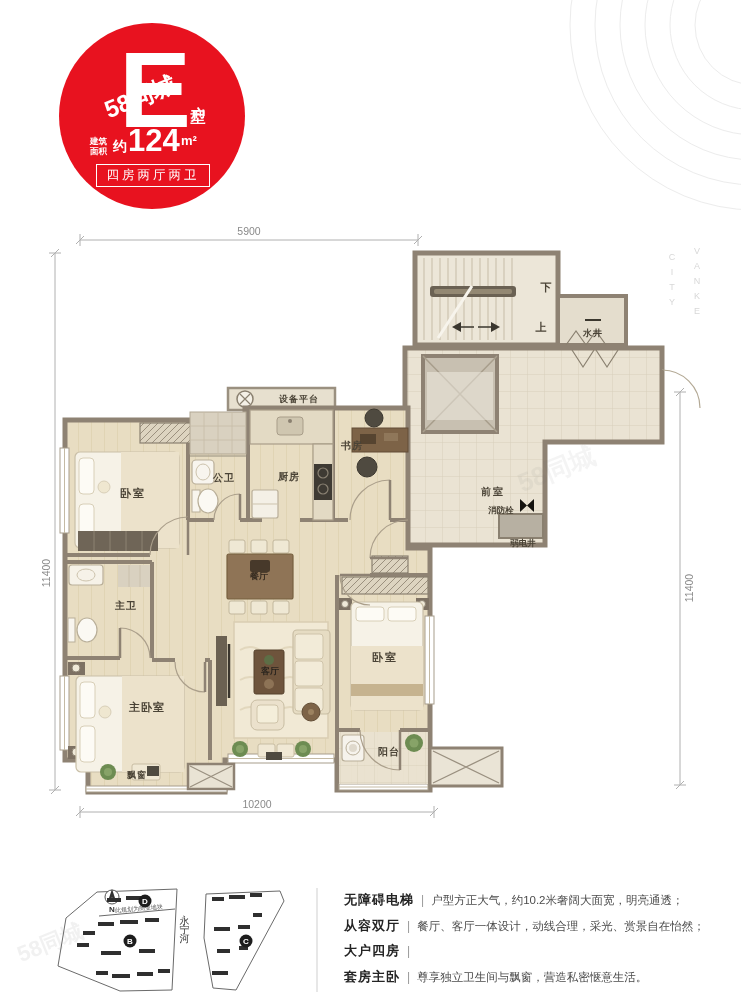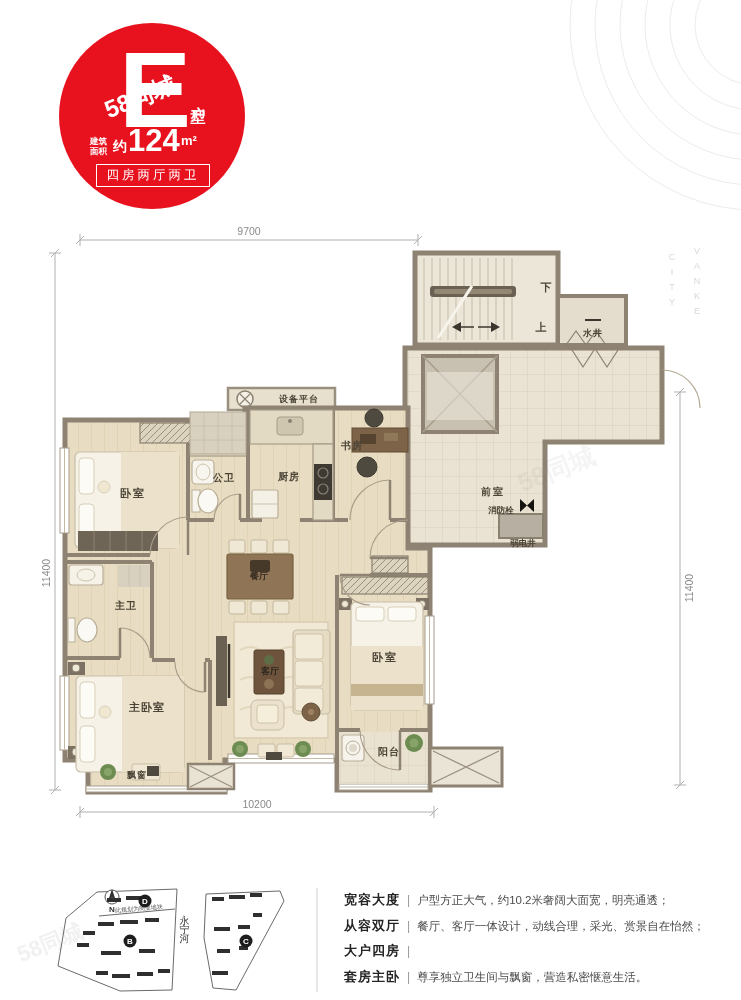--- a/index.html
+++ b/index.html
@@ -328,21 +328,21 @@
       <span>建筑</span>
       <span>面积</span>
     </div>
     <span class="b-approx">约</span>
     <span class="b-value">124</span>
     <span class="b-unit">m²</span>
     <div class="b-box">四房两厅两卫</div>
     <span class="b-wm wm">58同城</span>
   </div>
 
-  <div class="dim-label dim-top">9700</div>
+  <div class="dim-label dim-top">5900</div>
   <div class="dim-label dim-bottom">10200</div>
   <div class="dim-label dim-left">11400</div>
   <div class="dim-label dim-right">11400</div>
 
   <div id="plan-labels" style="left:0;top:0;width:741px;height:1000px;pointer-events:none;">
       <div class="room-label" style="left: 299px; top: 399px; font-size: 9px; letter-spacing: 1px;">设备平台</div>
       <div class="room-label" style="left: 133px; top: 493px; font-size: 11px; letter-spacing: 2px;">卧室</div>
       <div class="room-label" style="left: 224px; top: 478px; font-size: 10px; letter-spacing: 1px;">公卫</div>
       <div class="room-label" style="left: 289px; top: 477px; font-size: 10px; letter-spacing: 1px;">厨房</div>
       <div class="room-label" style="left: 352px; top: 446px; font-size: 10px; letter-spacing: 1px;">书房</div>
@@ -371,21 +371,21 @@
   <div class="river-label">永宁河</div>
   <div class="parcel-note">此规划为商业地块</div>
   <div id="parcel-badges" style="left:0;top:0;">
       <div class="parcel-badge" style="left: 145px; top: 901px;">D</div>
       <div class="parcel-badge" style="left: 130px; top: 941px;">B</div>
       <div class="parcel-badge" style="left: 246px; top: 941px;">C</div>
     </div>
 
   <div class="features" id="features">
       <div class="feature-row">
-        <span class="feature-title">宽容大度</span>
+        <span class="feature-title">无障碍电梯</span>
         <span class="feature-sep">|</span>
         <span class="feature-desc">户型方正大气，约10.2米奢阔大面宽，明亮通透；</span>
       </div>
       <div class="feature-row">
         <span class="feature-title">从容双厅</span>
         <span class="feature-sep">|</span>
         <span class="feature-desc">餐厅、客厅一体设计，动线合理，采光、赏景自在怡然；</span>
       </div>
       <div class="feature-row">
         <span class="feature-title">大户四房</span>

